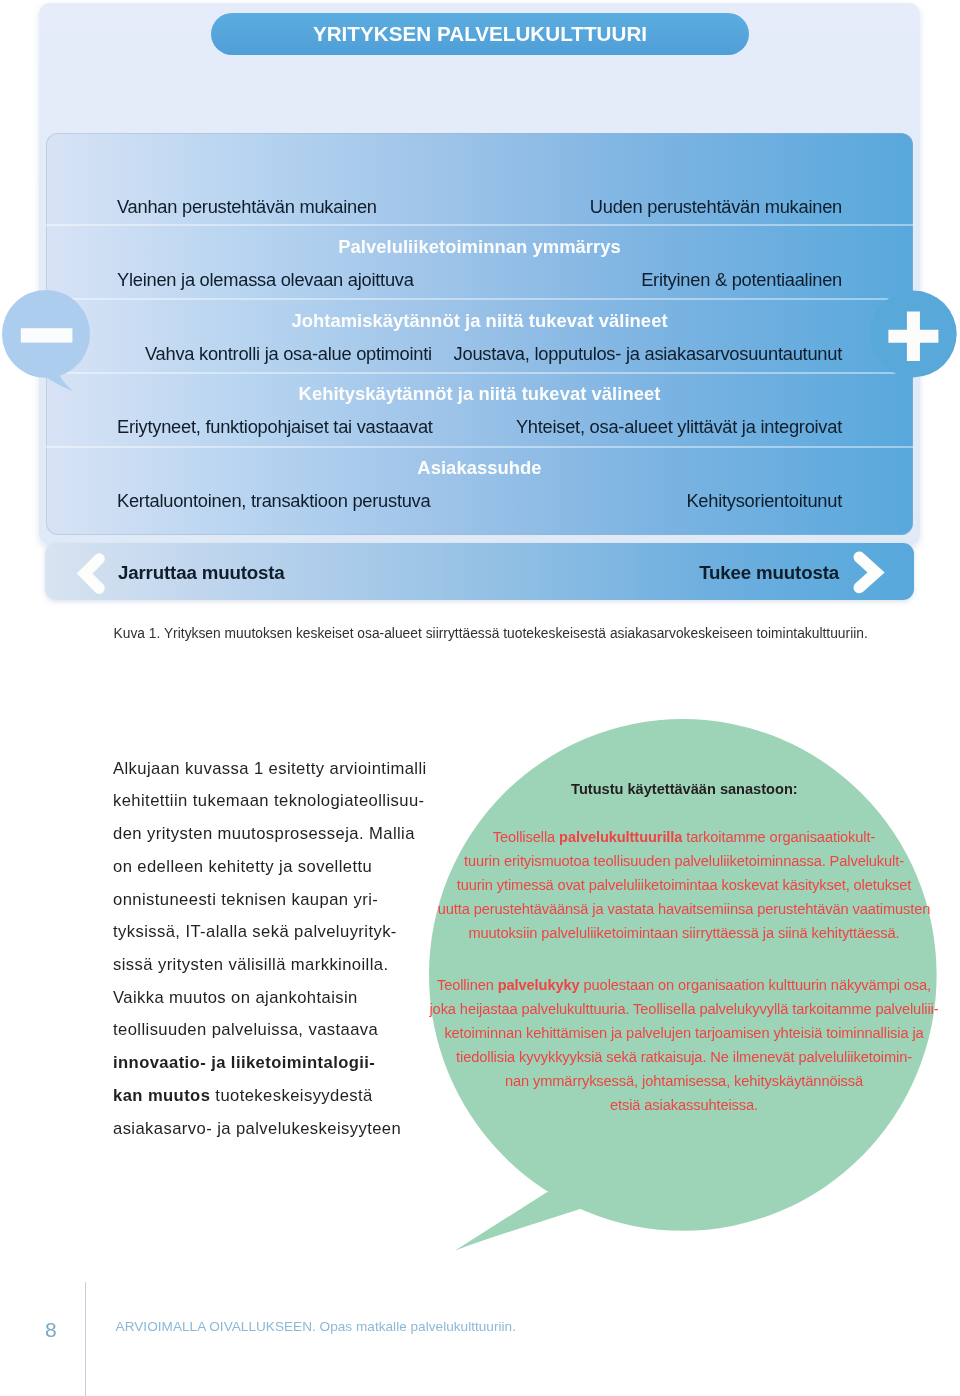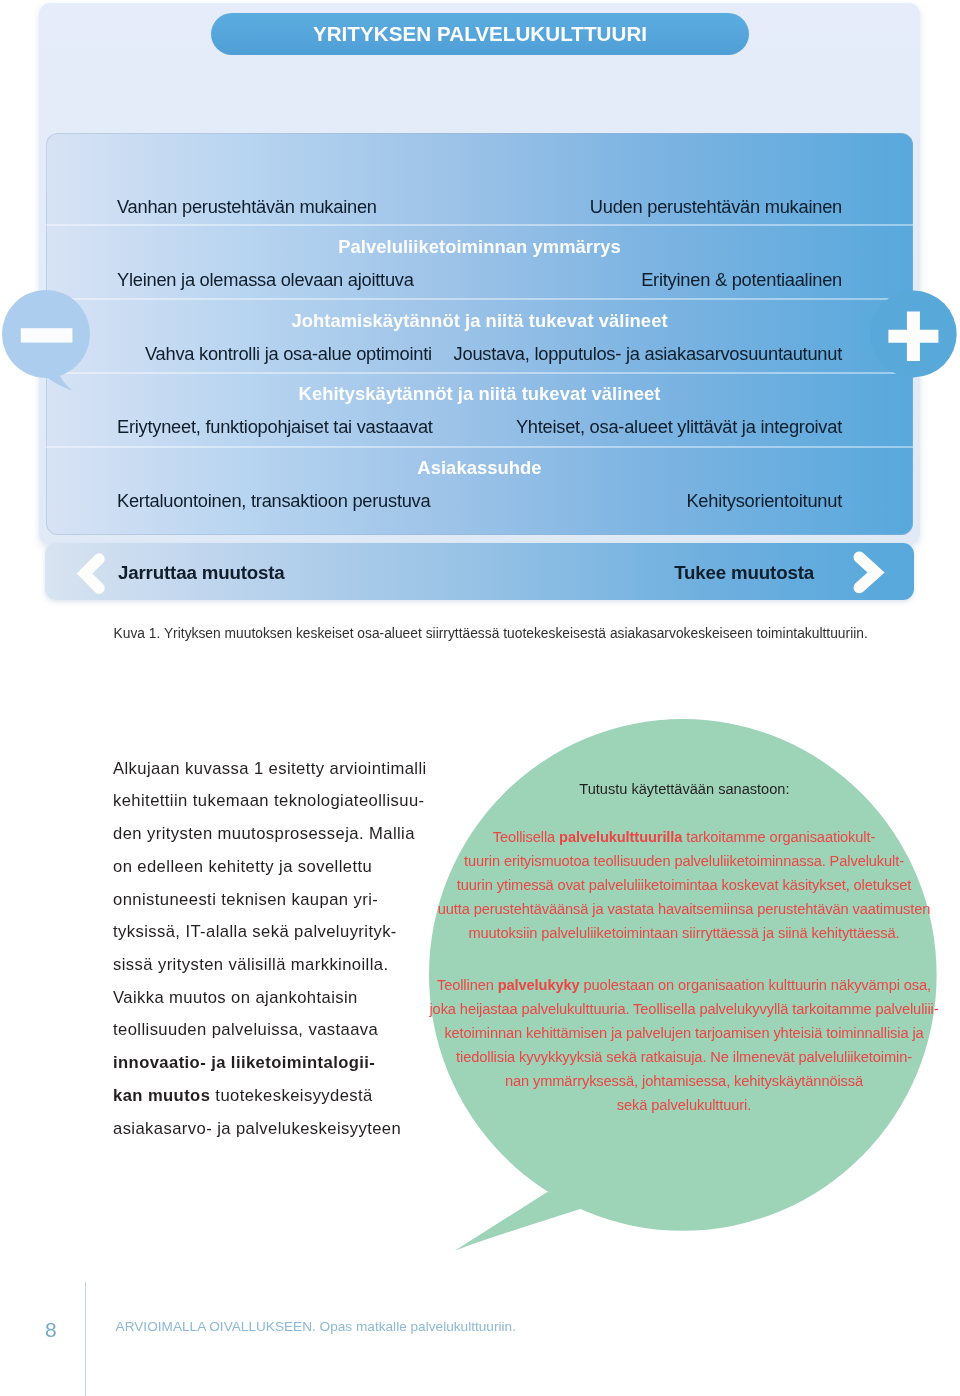--- a/index.html
+++ b/index.html
@@ -46,21 +46,21 @@
 
   
   .col-left{position:absolute;left:113px;top:752.6px;width:340px;color:#231f20;
             font-size:16.6px;line-height:32.73px;text-align:left;letter-spacing:0.42px;}
   .col-left b{font-weight:bold;}
   .col-left .ln{display:block;white-space:nowrap;}
 
   .callout{position:absolute;left:429px;top:719px;width:510px;height:534px;}
   .callout svg{position:absolute;left:0;top:0;z-index:0;}
   .callout-title{position:absolute;left:0.4px;top:62.3px;width:100%;text-align:center;
-                 color:#231f20;font-size:14.58px;font-weight:normal;z-index:2;line-height:16px;}
+                 color:#231f20;font-size:14.58px;font-weight:bold;z-index:2;line-height:16px;}
   #callout-body{position:absolute;left:-8px;top:106px;width:526px;z-index:2;}
   .callout p{margin:0 0 27.9px 0;color:#ef4444;font-size:14.64px;line-height:24px;text-align:center;
              letter-spacing:-0.1px;}
   .callout b{font-weight:bold;}
   .callout .ln{display:block;white-space:nowrap;}
 
   
   .pg-rule{position:absolute;left:84.5px;top:1282px;width:1px;height:114px;background:#c4cfe0;}
   .pg-num{position:absolute;left:45px;top:1318px;color:#76a9c6;font-size:21px;}
   .pg-text{position:absolute;left:115.6px;top:1319px;color:#8cb9d6;font-size:13.6px;letter-spacing:0.02px;}
@@ -108,21 +108,21 @@
   <svg class="plus-bubble" viewBox="0 0 92 92">
     <circle cx="45.3" cy="45" r="43.4" fill="#58a9da"></circle>
     <path d="M38.9 22.4 h13.0 v18.3 h18.5 v13.0 h-18.5 v18.3 h-13.0 v-18.3 h-18.5 v-13.0 h18.5 Z" fill="#fcfcfa"></path>
   </svg>
 
   <div class="foot-bar">
     <svg style="position:absolute;left:30.5px;top:9.5px;" width="34" height="48" viewBox="0 0 34 48">
       <path d="M23.2 5.9 L8.6 20.6 L23.2 35.3" fill="none" stroke="#fdfdfb" stroke-width="11.2" stroke-linecap="round" stroke-linejoin="miter"></path>
     </svg>
     <div class="foot-label" style="left:73px;top:18.5px;">Jarruttaa muutosta</div>
-    <div class="foot-label" style="right:100px;top:18.5px;">Tukee muutosta</div>
+    <div class="foot-label" style="right:75px;top:18.5px;">Tukee muutosta</div>
     <svg style="position:absolute;right:28px;top:8px;" width="38" height="52" viewBox="0 0 38 52">
       <path d="M11.3 6.2 L28.1 21.4 L11.3 36.6" fill="none" stroke="#fdfdfb" stroke-width="11.5" stroke-linecap="round" stroke-linejoin="miter"></path>
     </svg>
   </div>
 
   <div class="caption">Kuva 1. Yrityksen muutoksen keskeiset osa-alueet siirryttäessä tuotekeskeisestä asiakasarvokeskeiseen toimintakulttuuriin.</div>
 </div>
 
 <div class="col-left">
     <span class="ln">Alkujaan kuvassa 1 esitetty arviointimalli</span>
@@ -152,20 +152,20 @@
         <span class="ln">tuurin ytimessä ovat palveluliiketoimintaa koskevat käsitykset, oletukset</span>
         <span class="ln">uutta perustehtäväänsä ja vastata havaitsemiinsa perustehtävän vaatimusten</span>
         <span class="ln">muutoksiin palveluliiketoimintaan siirryttäessä ja siinä kehityttäessä.</span>
       </p>
       <p>
         <span class="ln">Teollinen <b>palvelukyky</b> puolestaan on organisaation kulttuurin näkyvämpi osa,</span>
         <span class="ln">joka heijastaa palvelukulttuuria. Teollisella palvelukyvyllä tarkoitamme palveluliii-</span>
         <span class="ln">ketoiminnan kehittämisen ja palvelujen tarjoamisen yhteisiä toiminnallisia  ja</span>
         <span class="ln">tiedollisia kyvykkyyksiä sekä ratkaisuja. Ne ilmenevät palveluliiketoimin-</span>
         <span class="ln">nan ymmärryksessä, johtamisessa, kehityskäytännöissä</span>
-        <span class="ln">sekä palvelukulttuuri.</span>
+        <span class="ln">etsiä asiakassuhteissa.</span>
       </p>
     </div>
 </div>
 
 <div class="pg-rule"></div>
 <div class="pg-num">8</div>
 <div class="pg-text">ARVIOIMALLA OIVALLUKSEEN. Opas matkalle palvelukulttuuriin.</div>
 
 </body></html>

